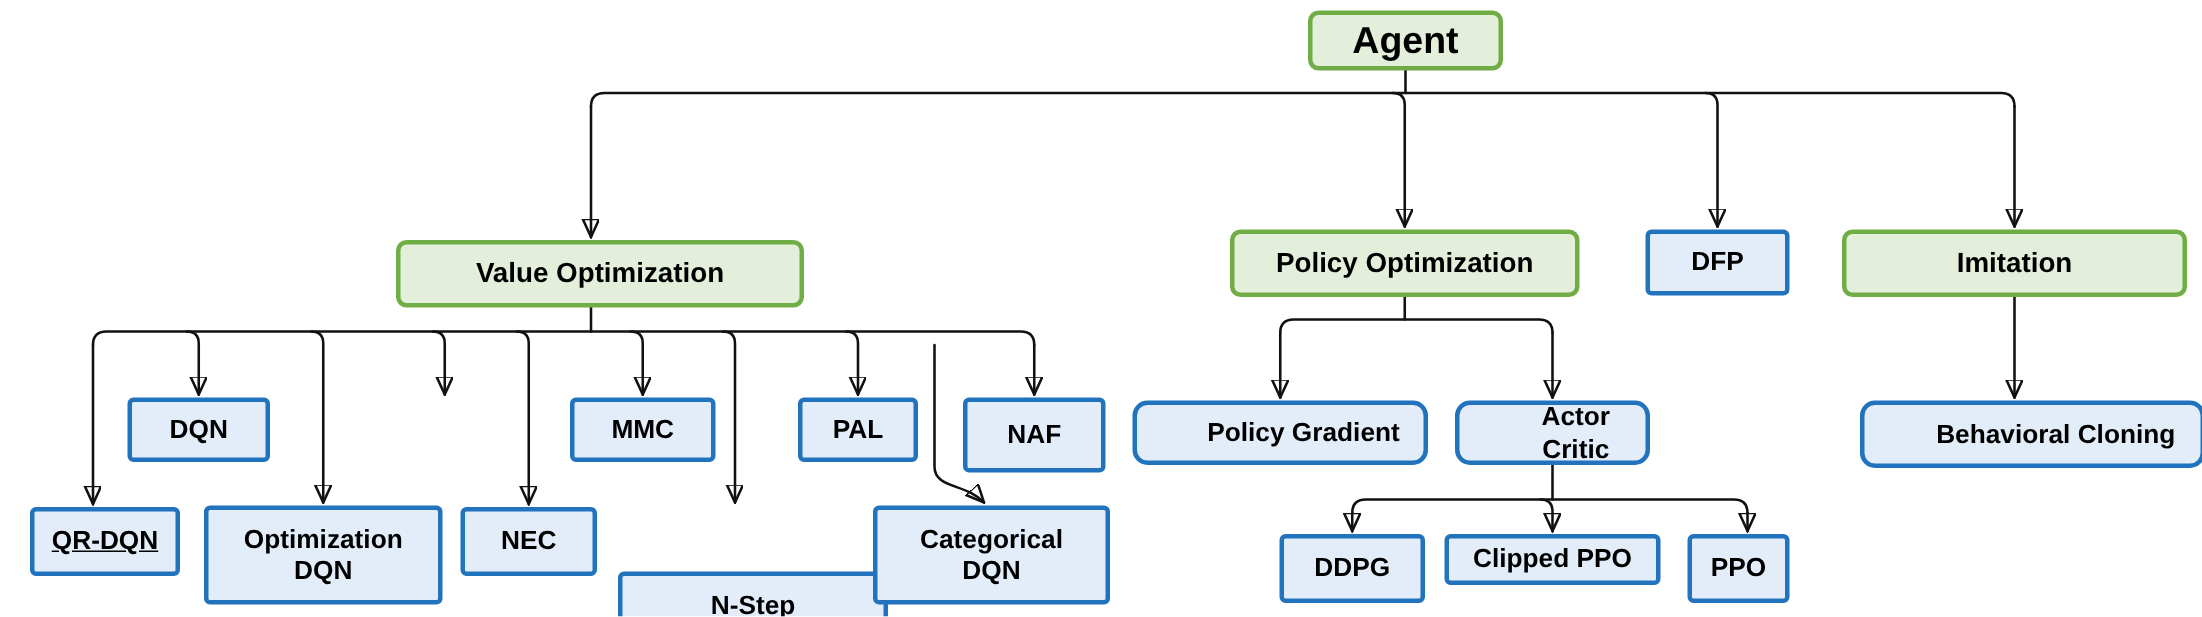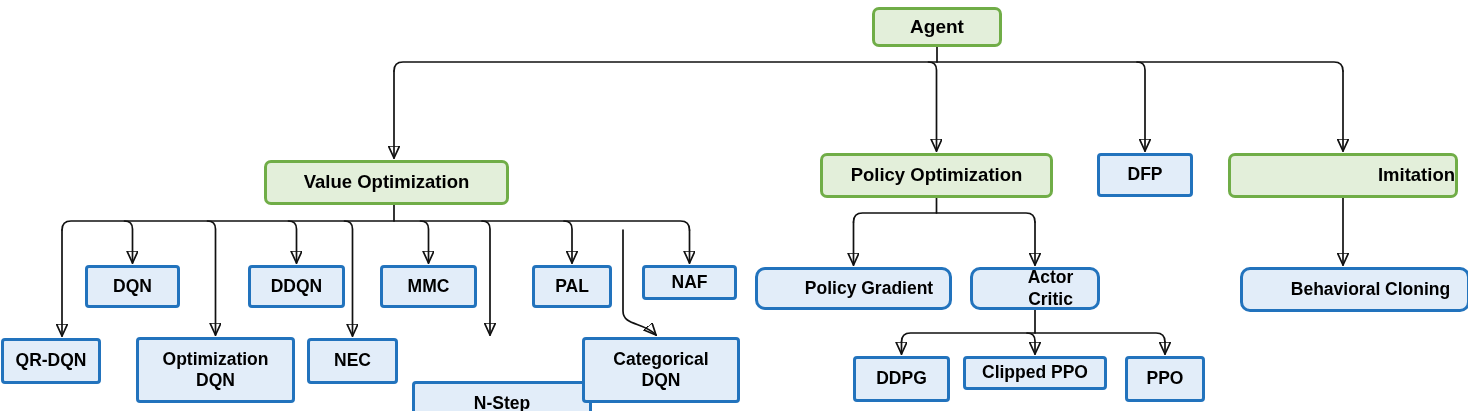--- a/index.html
+++ b/index.html
@@ -9,21 +9,21 @@
   }
   #edges{position:absolute;left:0;top:0;width:1468px;height:411px;}
   #edges path{fill:none;stroke:var(--line,#111111);stroke-width:1.7;stroke-linecap:round;}
   .node{
     position:absolute;box-sizing:border-box;
     display:flex;align-items:center;justify-content:center;
     text-align:center;font-weight:bold;color:#000;
     white-space:pre-line;line-height:1.22;
   }
   .green{background:var(--green-fill,#E3EFDA);border:3px solid var(--green-border,#70AD47);border-radius:7px;font-size:18.5px;}
-  .green.root{font-size:19px;justify-content:center;}
+  .green.root{font-size:25px;justify-content:center;}
   .blue{background:var(--blue-fill,#E2EDF9);border:3px solid var(--blue-border,#2273BD);border-radius:4px;font-size:17.5px;}
   .blue-round{background:var(--blue-fill,#E2EDF9);border:3px solid var(--blue-border,#2273BD);border-radius:10px;font-size:17.5px;padding-left:31px;}
 </style>
 </head>
 <body>
 
 <div id="stage" style="--green-border: #70AD47; --green-fill: #E3EFDA; --blue-border: #2273BD; --blue-fill: #E2EDF9; --line: #111111;">
   <svg id="edges" xmlns="http://www.w3.org/2000/svg">
     <defs>
       <marker id="arrow" markerUnits="userSpaceOnUse" markerWidth="13" markerHeight="12" refX="12" refY="5.5" orient="auto">
@@ -54,36 +54,35 @@
       <path d="M 1035 222 V 265" marker-end="url(#arrow)"></path>
       <path d="M 1035 310 V 333"></path>
       <path d="M 901.5 342 Q 901.5 333 910.5 333 H 1156 Q 1165 333 1165 342"></path>
       <path d="M 901.5 342 V 354" marker-end="url(#arrow)"></path>
       <path d="M 1027 333 Q 1035 333 1035 341 V 354" marker-end="url(#arrow)"></path>
       <path d="M 1165 342 V 354" marker-end="url(#arrow)"></path>
       <path d="M 1343 198 V 265" marker-end="url(#arrow)"></path>
     </svg>
 
 <div class="node green root" style="left: 872px; top: 7px; width: 130px; height: 40px;"><span>Agent</span></div>
-    <div class="node green" style="left: 264px; top: 160px; width: 245px; height: 45px; justify-content: center;"><span>Value Optimization</span></div>
+    <div class="node green" style="left: 264px; top: 160px; width: 272px; height: 45px; justify-content: center;"><span>Value Optimization</span></div>
     <div class="node green" style="left: 820px; top: 153px; width: 233px; height: 45px;"><span>Policy Optimization</span></div>
     <div class="node blue" style="left: 1097px; top: 153px; width: 96px; height: 44px; align-items: center;"><span>DFP</span></div>
-    <div class="node green" style="left: 1228px; top: 153px; width: 230px; height: 45px; justify-content: flex-end;"><span>Imitation</span></div>
+    <div class="node green" style="left: 1228px; top: 153px; width: 230px; height: 45px;"><span>Imitation</span></div>
     <div class="node blue" style="left: 85px; top: 265px; width: 95px; height: 43px;"><span>DQN</span></div>
-    <div class="node blue" style="left: 248px; top: 265px; width: 97px; height: 43px;"><span>DDQN</span></div>
     <div class="node blue" style="left: 380px; top: 265px; width: 97px; height: 43px;"><span>MMC</span></div>
     <div class="node blue" style="left: 532px; top: 265px; width: 80px; height: 43px;"><span>PAL</span></div>
-    <div class="node blue" style="left: 642px; top: 265px; width: 95px; height: 35px;"><span>NAF</span></div>
-    <div class="node blue" style="left: 1px; top: 338px; width: 100px; height: 46px;"><span>QR-DQN</span></div>
+    <div class="node blue" style="left: 642px; top: 265px; width: 95px; height: 50px;"><span>NAF</span></div>
+    <div class="node blue" style="left: 20px; top: 338px; width: 100px; height: 46px; text-decoration: underline;"><span>QR-DQN</span></div>
     <div class="node blue" style="left: 136px; top: 337px; width: 159px; height: 66px;"><span>Optimization
 DQN</span></div>
     <div class="node blue" style="left: 307px; top: 338px; width: 91px; height: 46px; text-align: right;"><span>NEC</span></div>
     <div class="node blue" style="left: 412px; top: 337px; width: 180px; height: 66px; margin-top: 44px;"><span>N-Step
 Q-Learning</span></div>
     <div class="node blue" style="left: 582px; top: 337px; width: 158px; height: 66px;"><span>Categorical
 DQN</span></div>
     <div class="node blue-round" style="left: 755px; top: 267px; width: 197px; height: 43px;"><span>Policy Gradient</span></div>
     <div class="node blue-round" style="left: 970px; top: 267px; width: 130px; height: 43px;"><span>Actor Critic</span></div>
     <div class="node blue" style="left: 853px; top: 356px; width: 97px; height: 46px;"><span>DDPG</span></div>
     <div class="node blue" style="left: 963px; top: 356px; width: 144px; height: 34px;"><span>Clipped PPO</span></div>
-    <div class="node blue" style="left: 1125px; top: 356px; width: 80px; height: 46px;"><span>PPO</span></div>
+    <div class="node blue" style="left: 1125px; top: 356px; width: 68px; height: 46px;"><span>PPO</span></div>
     <div class="node blue-round" style="left: 1240px; top: 267px; width: 230px; height: 45px;"><span>Behavioral Cloning</span></div>
   </div>
 
 </body></html>

